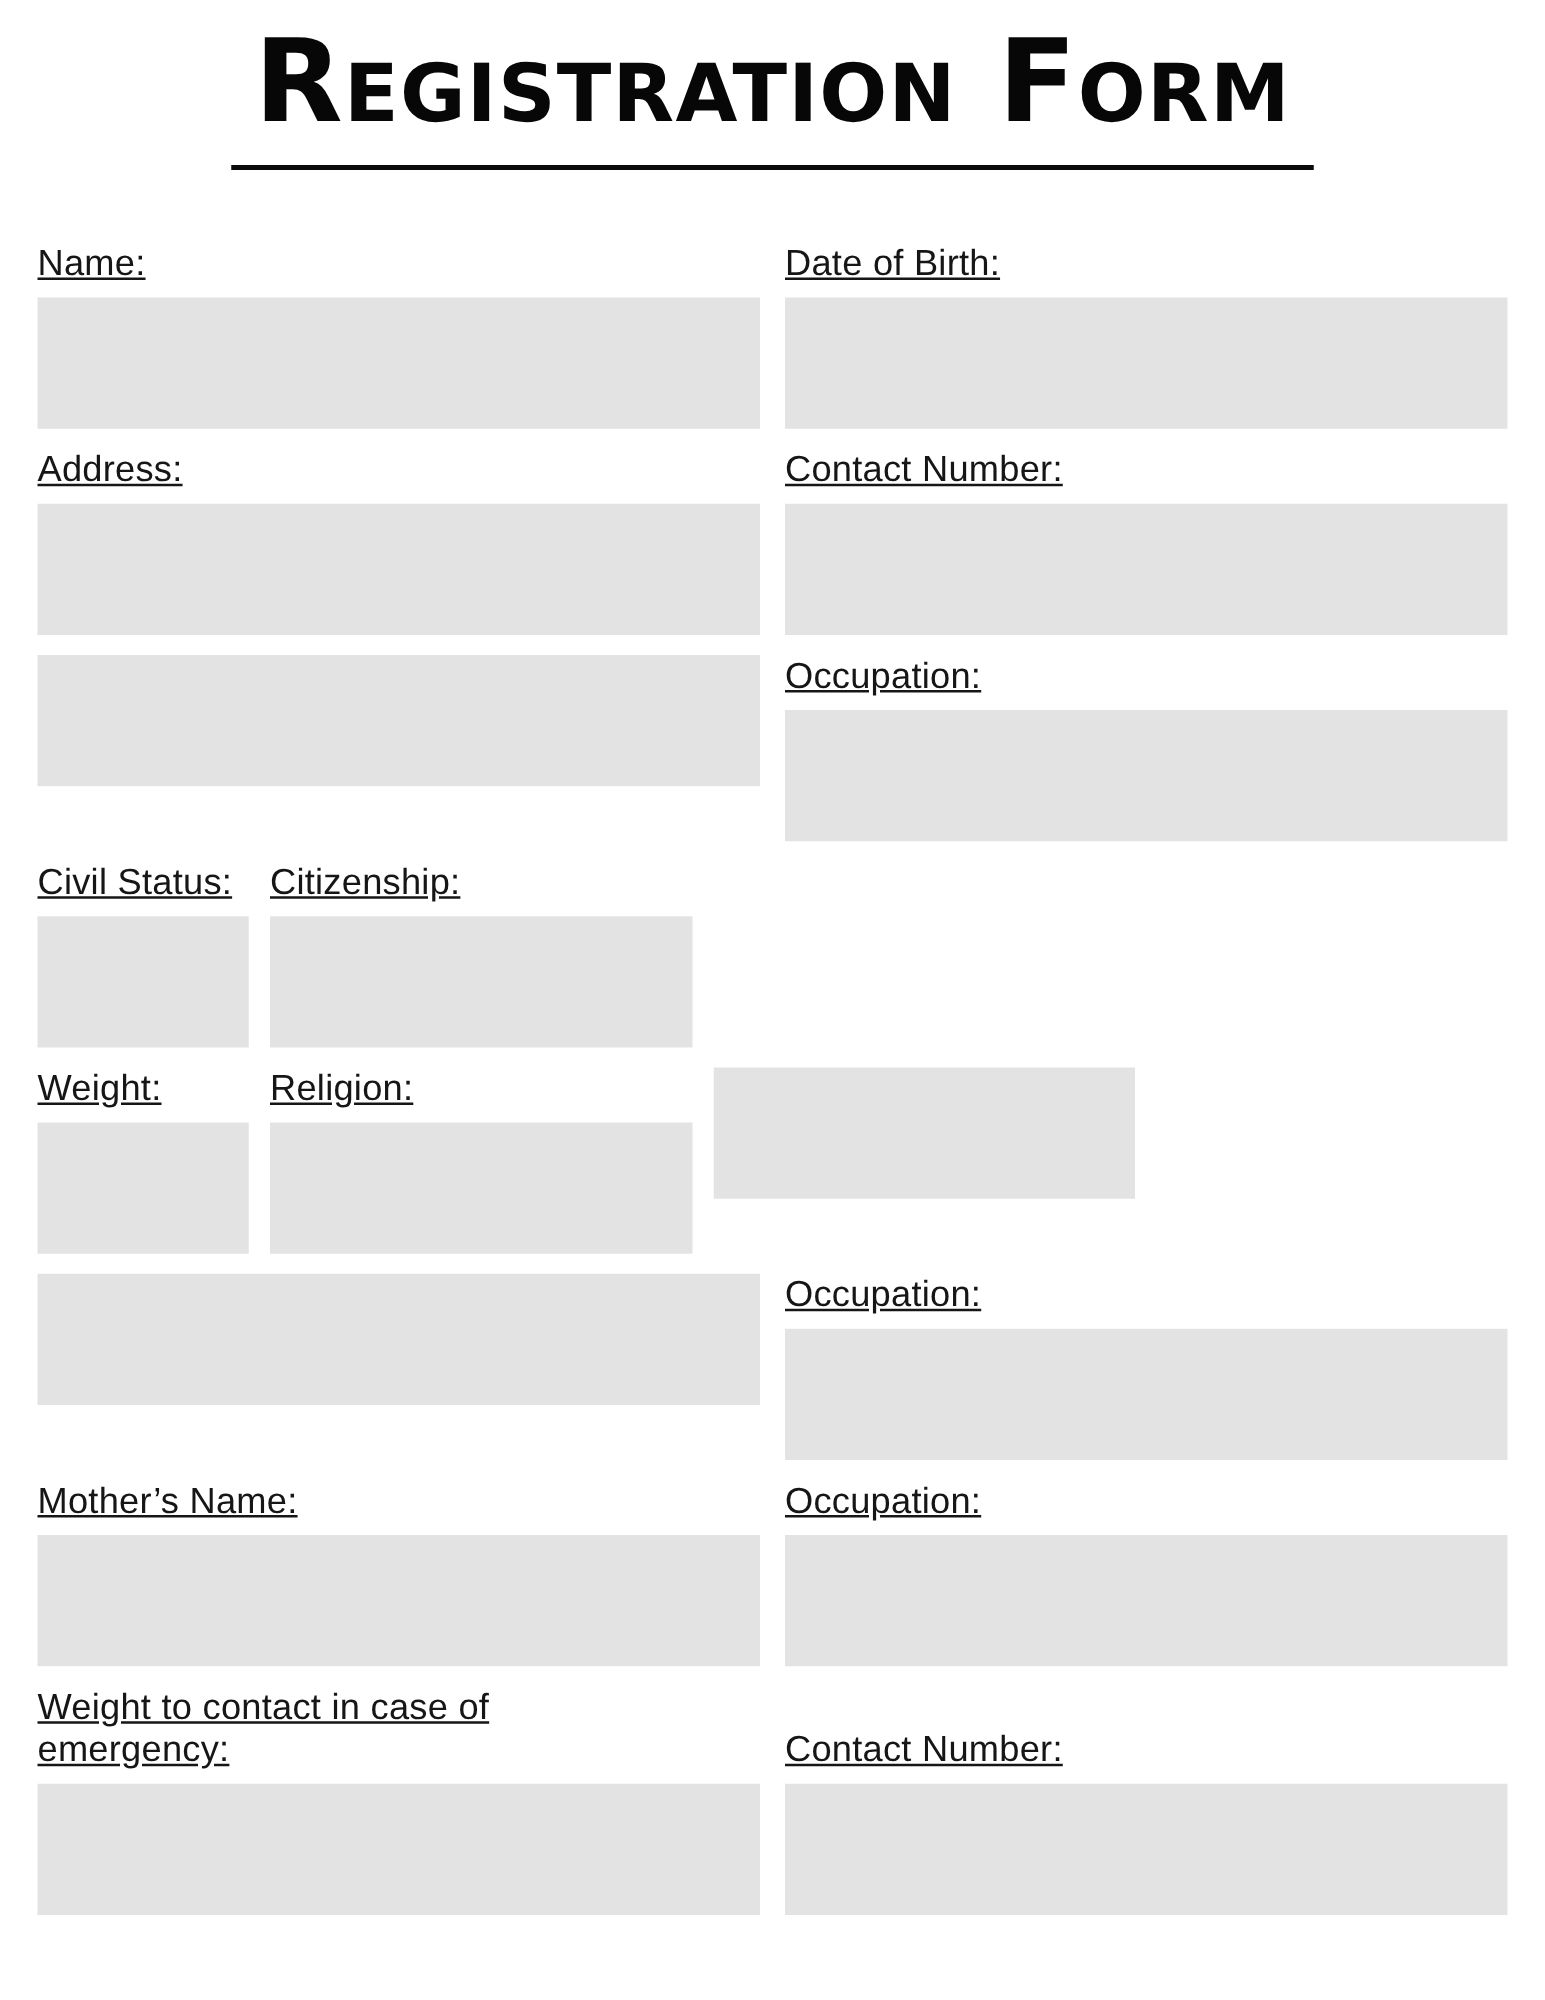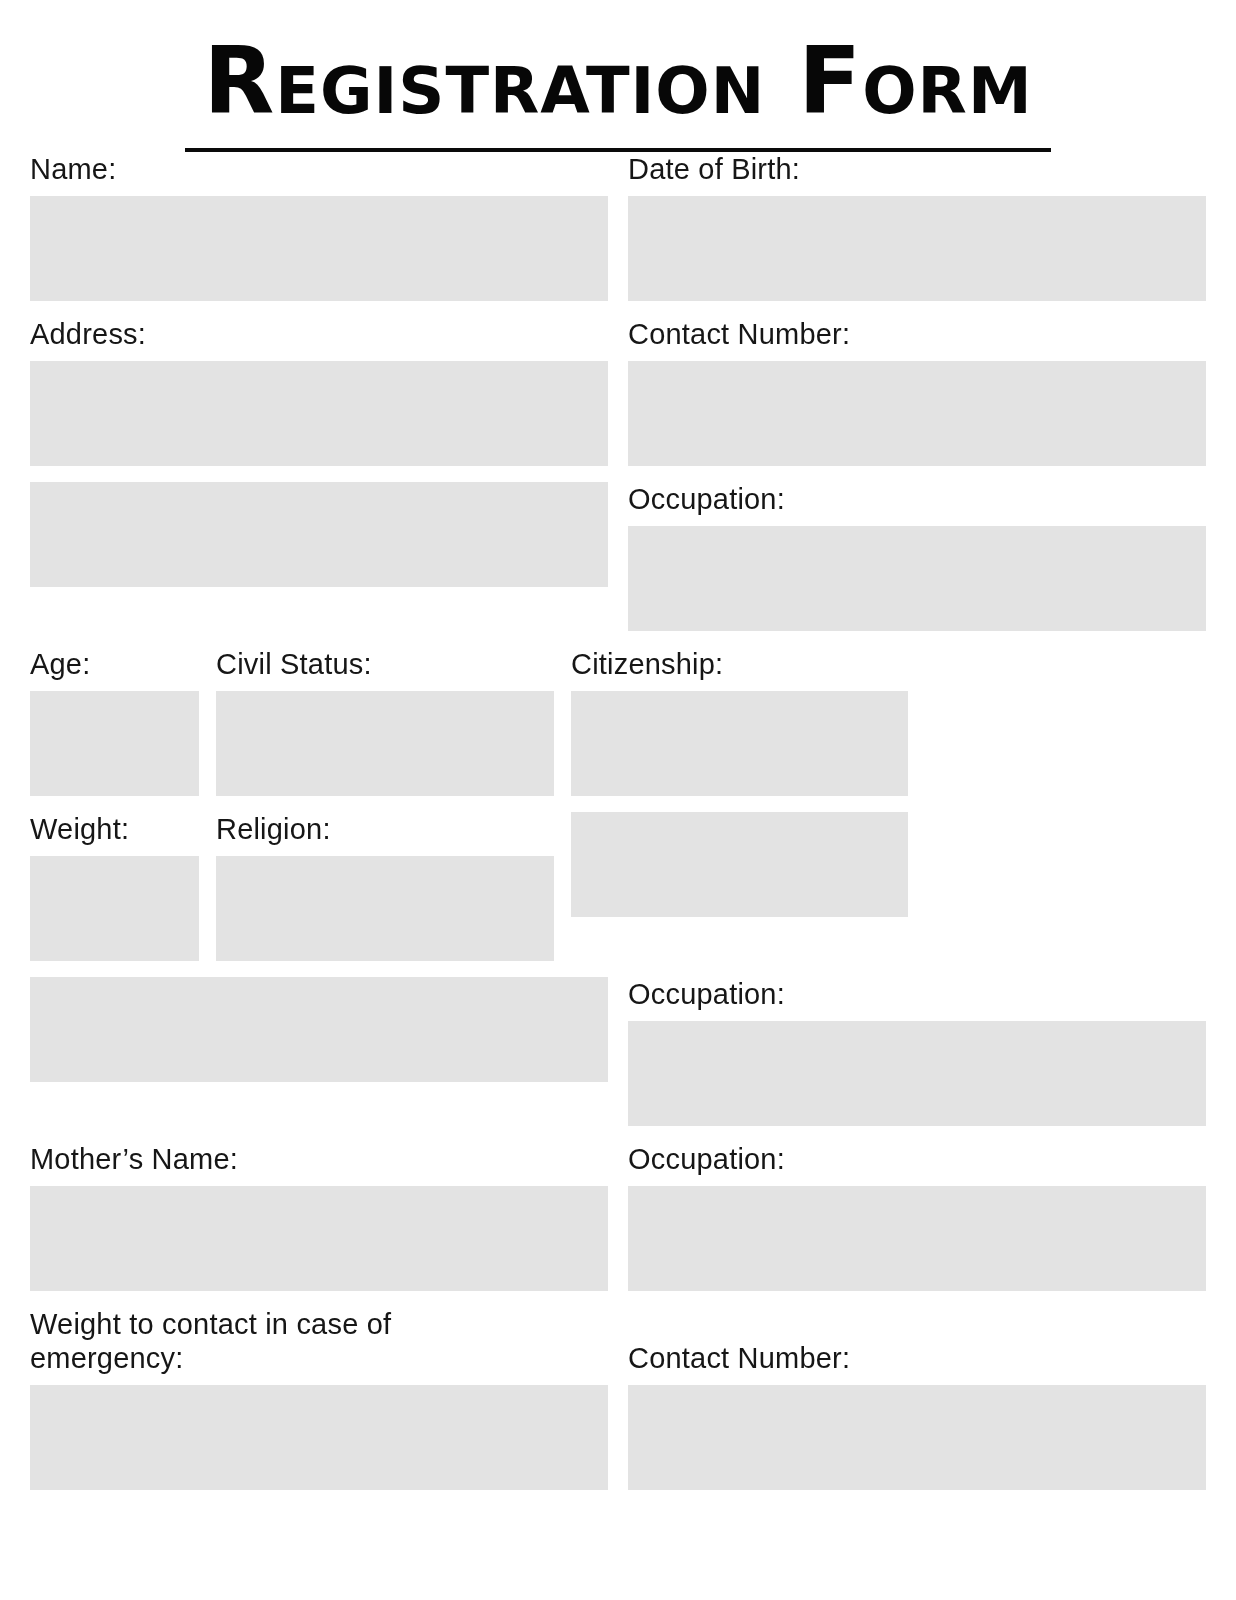--- a/index.html
+++ b/index.html
@@ -13,37 +13,39 @@
     font-family: "Liberation Sans", sans-serif;
     color: #161616;
     overflow: hidden;
   }
   .page {
     width: 1176px;
     padding: 0 30px;
   }
   .title {
     margin: 0;
-    padding-top: 36px;
+    padding-top: 20px;
     text-align: center;
     font-family: "DejaVu Sans", "Liberation Sans", sans-serif;
     font-weight: 700;
     font-size: 92px;
     line-height: 1.0;
     font-variant: small-caps;
     letter-spacing: 1px;
     color: #070707;
   }
   .rule {
     width: 866px;
     height: 4px;
     background: #0a0a0a;
     margin: 20px auto 0 auto;
   }
   .form {
+    margin-top: 58px;
+    text-decoration: underline;
   }
   .row {
     display: grid;
     margin-bottom: 16px;
   }
   .row-two {
     grid-template-columns: 578px 578px;
     column-gap: 20px;
   }
   .row-four {
@@ -112,24 +114,20 @@
         <div class="box"></div>
       </div>
       <div>
         <div class="label">Occupation:</div>
         <div class="box"></div>
       </div>
     </div>
 
     <div class="row row-four">
       <div>
-        <div class="label">Age:</div>
-        <div class="box"></div>
-      </div>
-      <div>
         <div class="label">Civil Status:</div>
         <div class="box"></div>
       </div>
       <div>
         <div class="label">Citizenship:</div>
         <div class="box"></div>
       </div>
     </div>
 
     <div class="row row-four">

